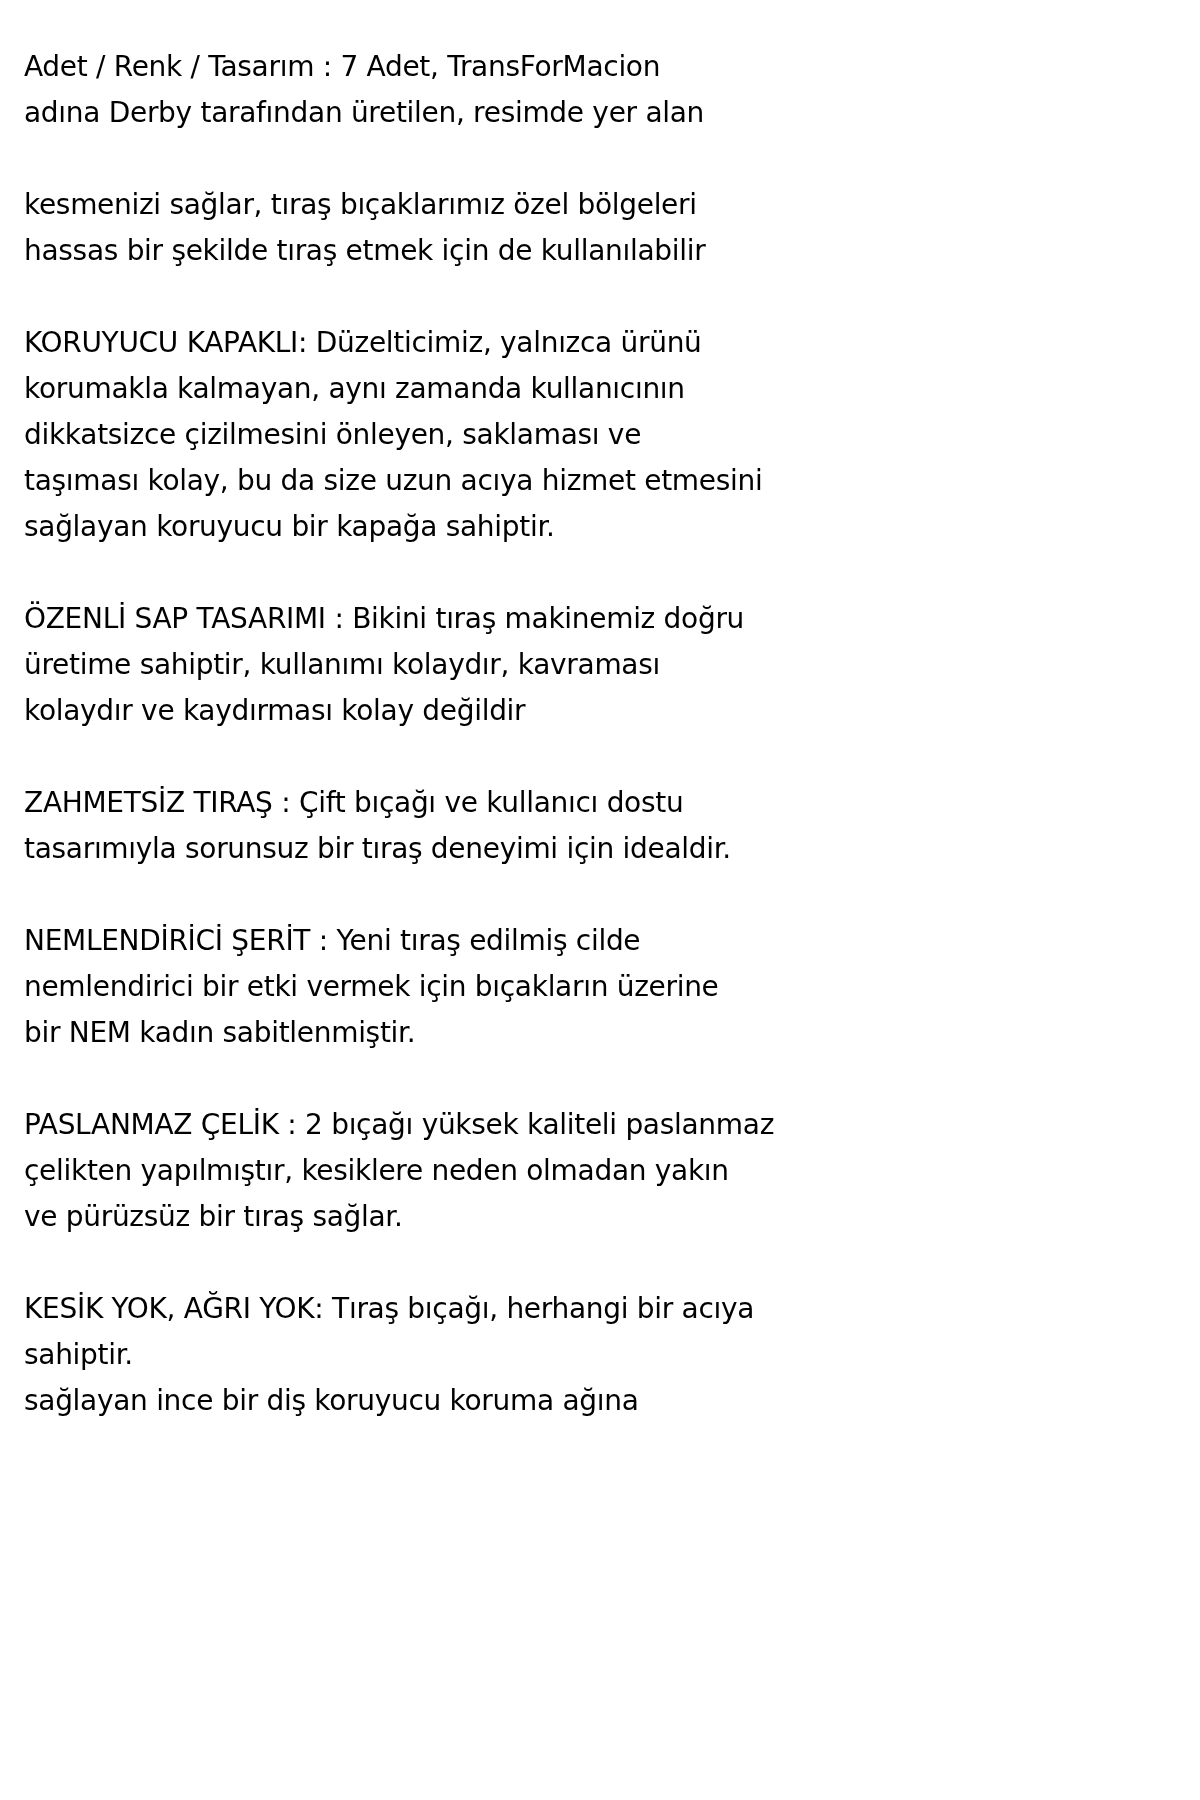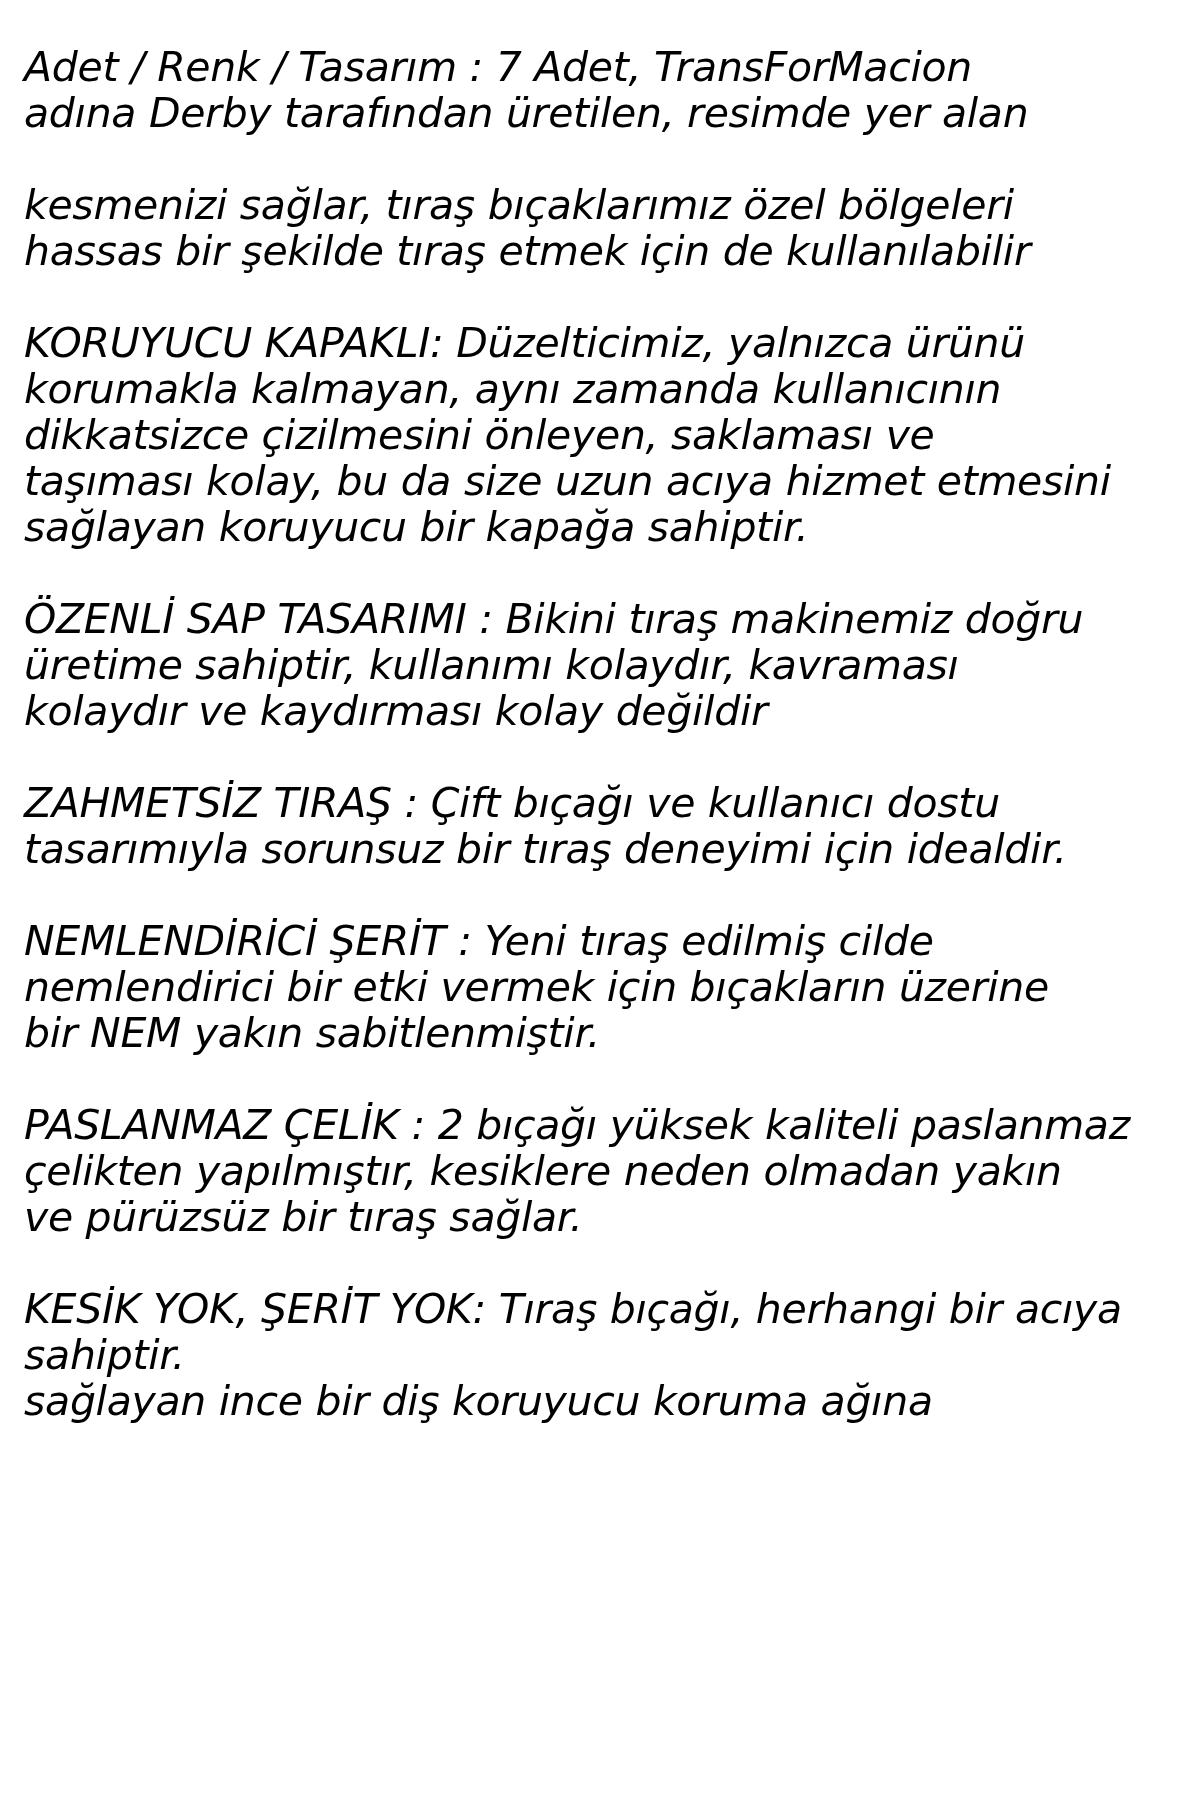--- a/index.html
+++ b/index.html
@@ -19,27 +19,26 @@
       position: absolute;
       left: 24px;
       top: 44px;
       width: 1160px;
     }
     .para {
       margin: 0 0 46px 0;
     }
     .line {
       display: block;
-      font-size: 41px;
+      font-size: 28px;
       line-height: 46px;
       height: 46px;
       white-space: nowrap;
       letter-spacing: -0.3px;
       font-weight: 400;
-      font-style: italic;
     }
   </style>
 </head>
 <body>
 
 <div class="doc">
 
   <p class="para">
     <span class="line">Adet / Renk / Tasarım : 7 Adet, TransForMacion</span>
     <span class="line">adına Derby tarafından üretilen, resimde yer alan</span>
@@ -66,28 +65,28 @@
   </p>
 
   <p class="para">
     <span class="line">ZAHMETSİZ TIRAŞ : Çift bıçağı ve kullanıcı dostu</span>
     <span class="line">tasarımıyla sorunsuz bir tıraş deneyimi için idealdir.</span>
   </p>
 
   <p class="para">
     <span class="line">NEMLENDİRİCİ ŞERİT : Yeni tıraş edilmiş cilde</span>
     <span class="line">nemlendirici bir etki vermek için bıçakların üzerine</span>
-    <span class="line">bir NEM yakın sabitlenmiştir.</span>
+    <span class="line">bir NEM kadın sabitlenmiştir.</span>
   </p>
 
   <p class="para">
     <span class="line">PASLANMAZ ÇELİK : 2 bıçağı yüksek kaliteli paslanmaz</span>
     <span class="line">çelikten yapılmıştır, kesiklere neden olmadan yakın</span>
     <span class="line">ve pürüzsüz bir tıraş sağlar.</span>
   </p>
 
   <p class="para">
-    <span class="line">KESİK YOK, ŞERİT YOK: Tıraş bıçağı, herhangi bir acıya</span>
+    <span class="line">KESİK YOK, AĞRI YOK: Tıraş bıçağı, herhangi bir acıya</span>
     <span class="line">sahiptir.</span>
     <span class="line">sağlayan ince bir diş koruyucu koruma ağına</span>
   </p>
 
 </div>
 
 </body></html>

